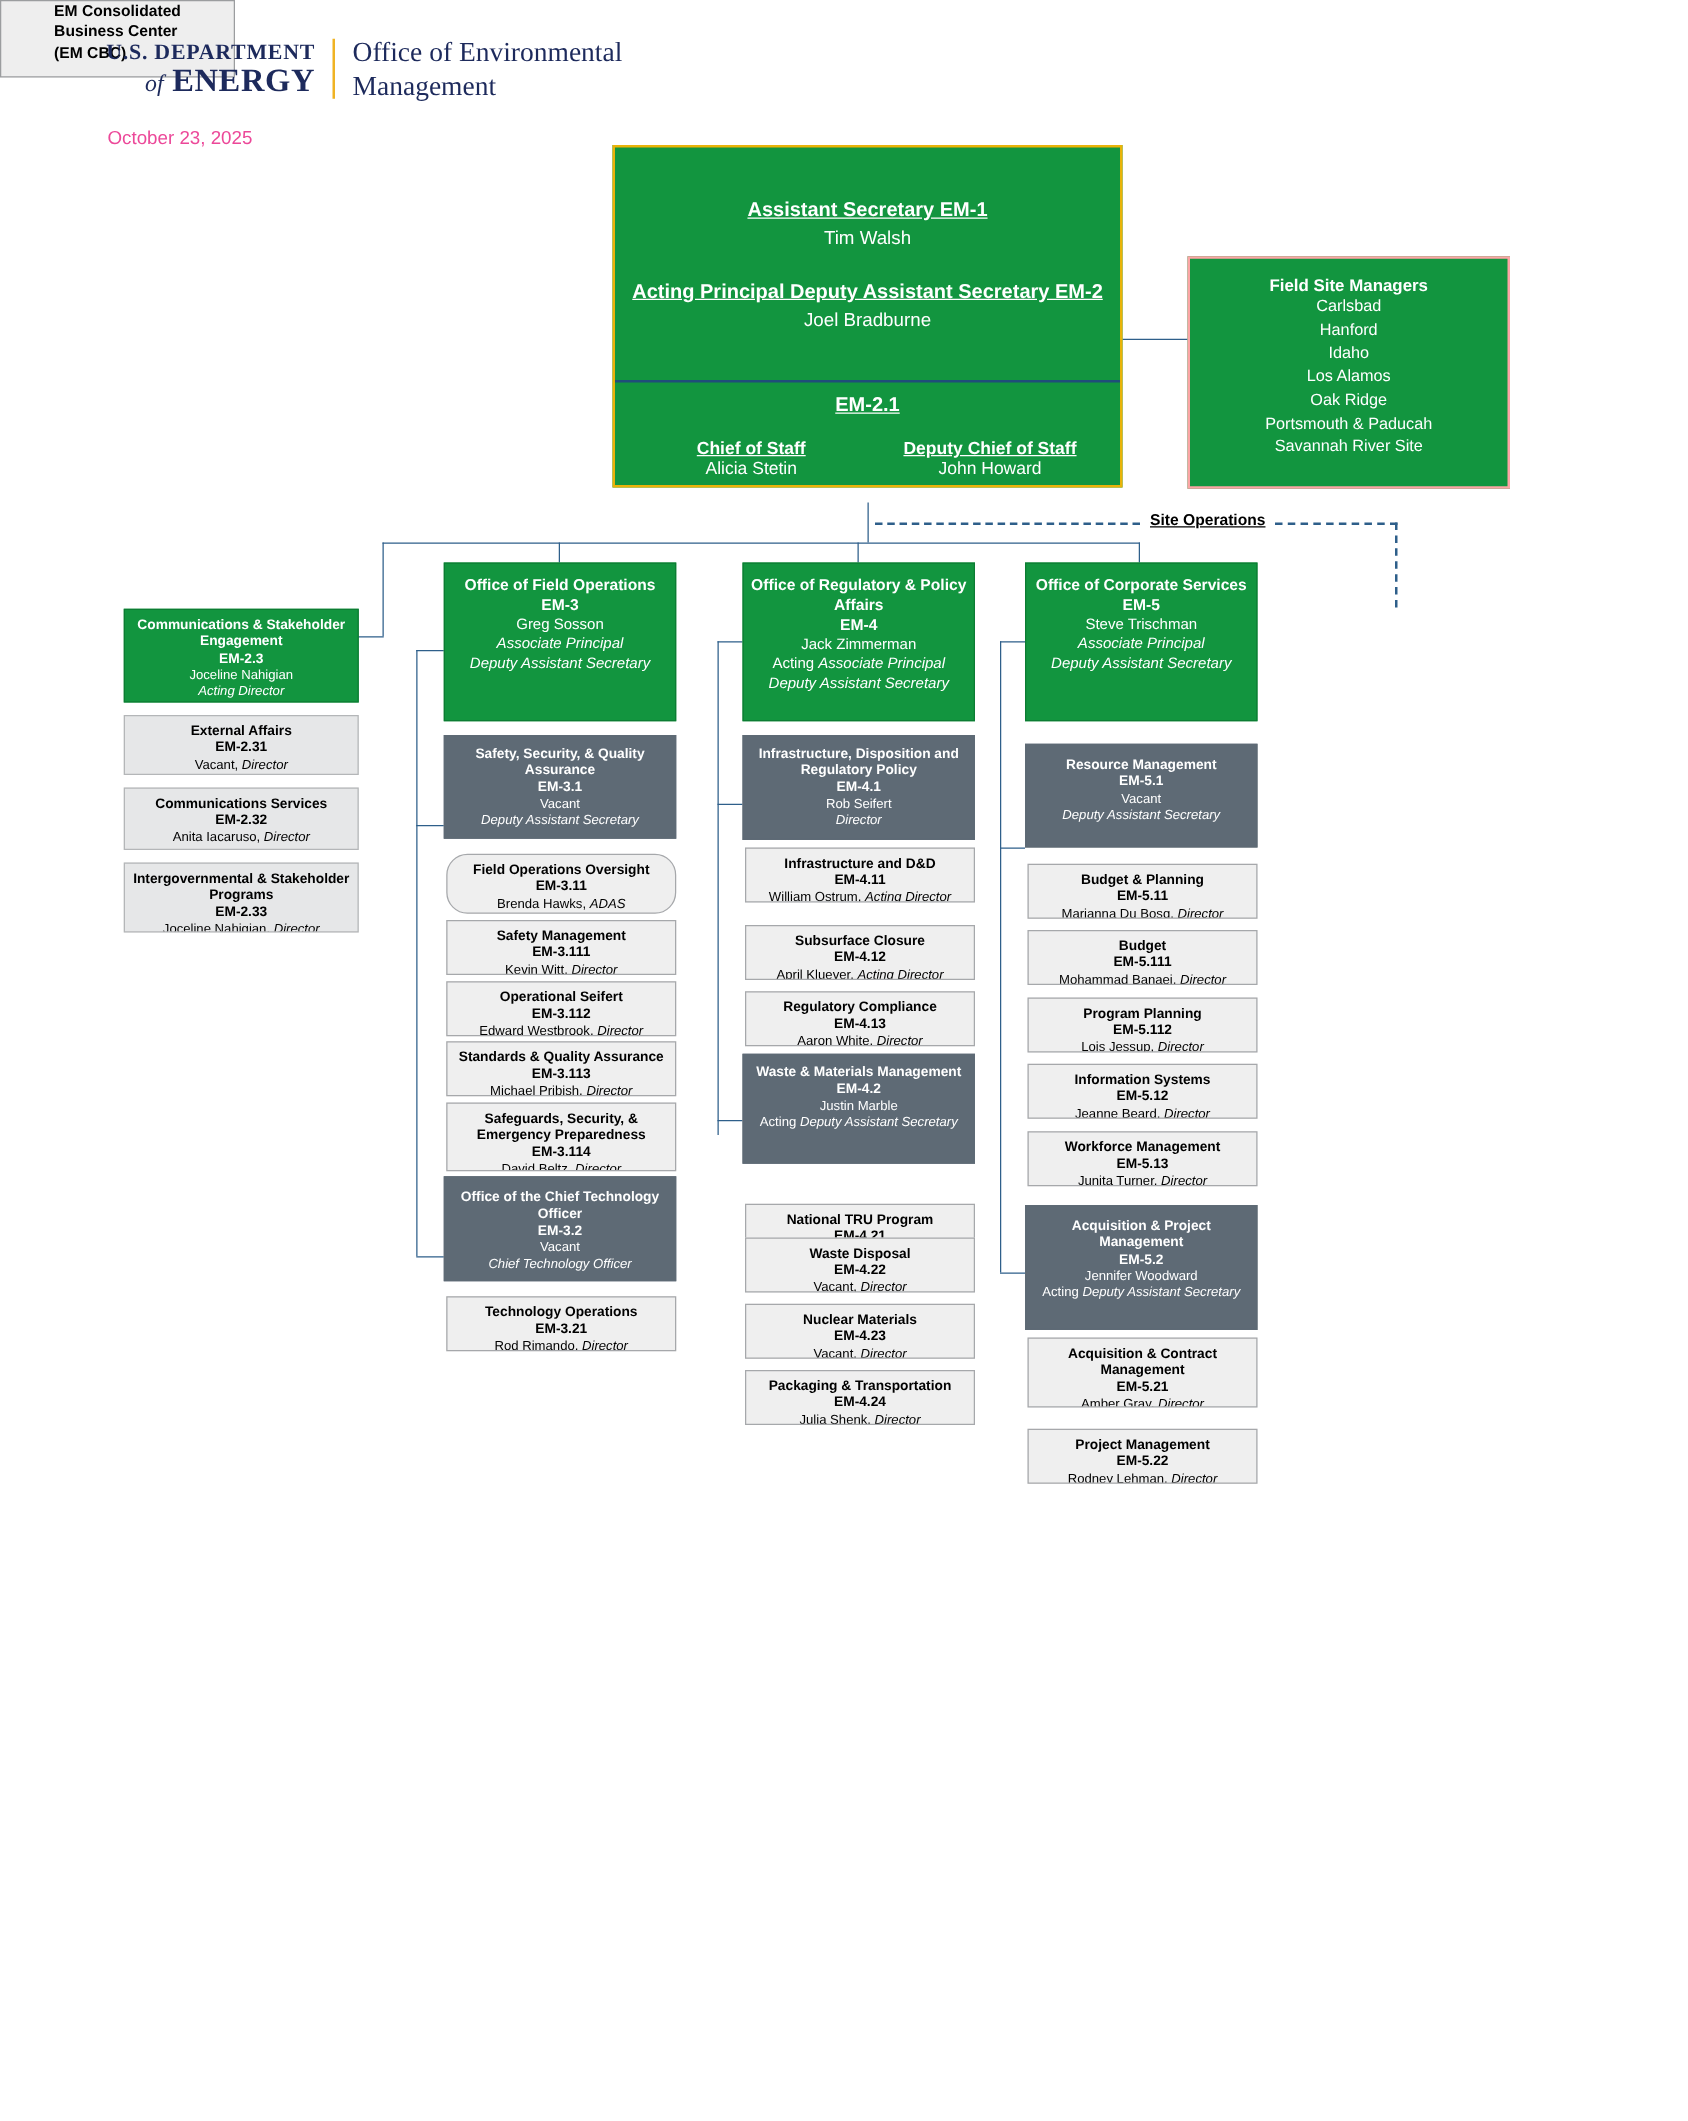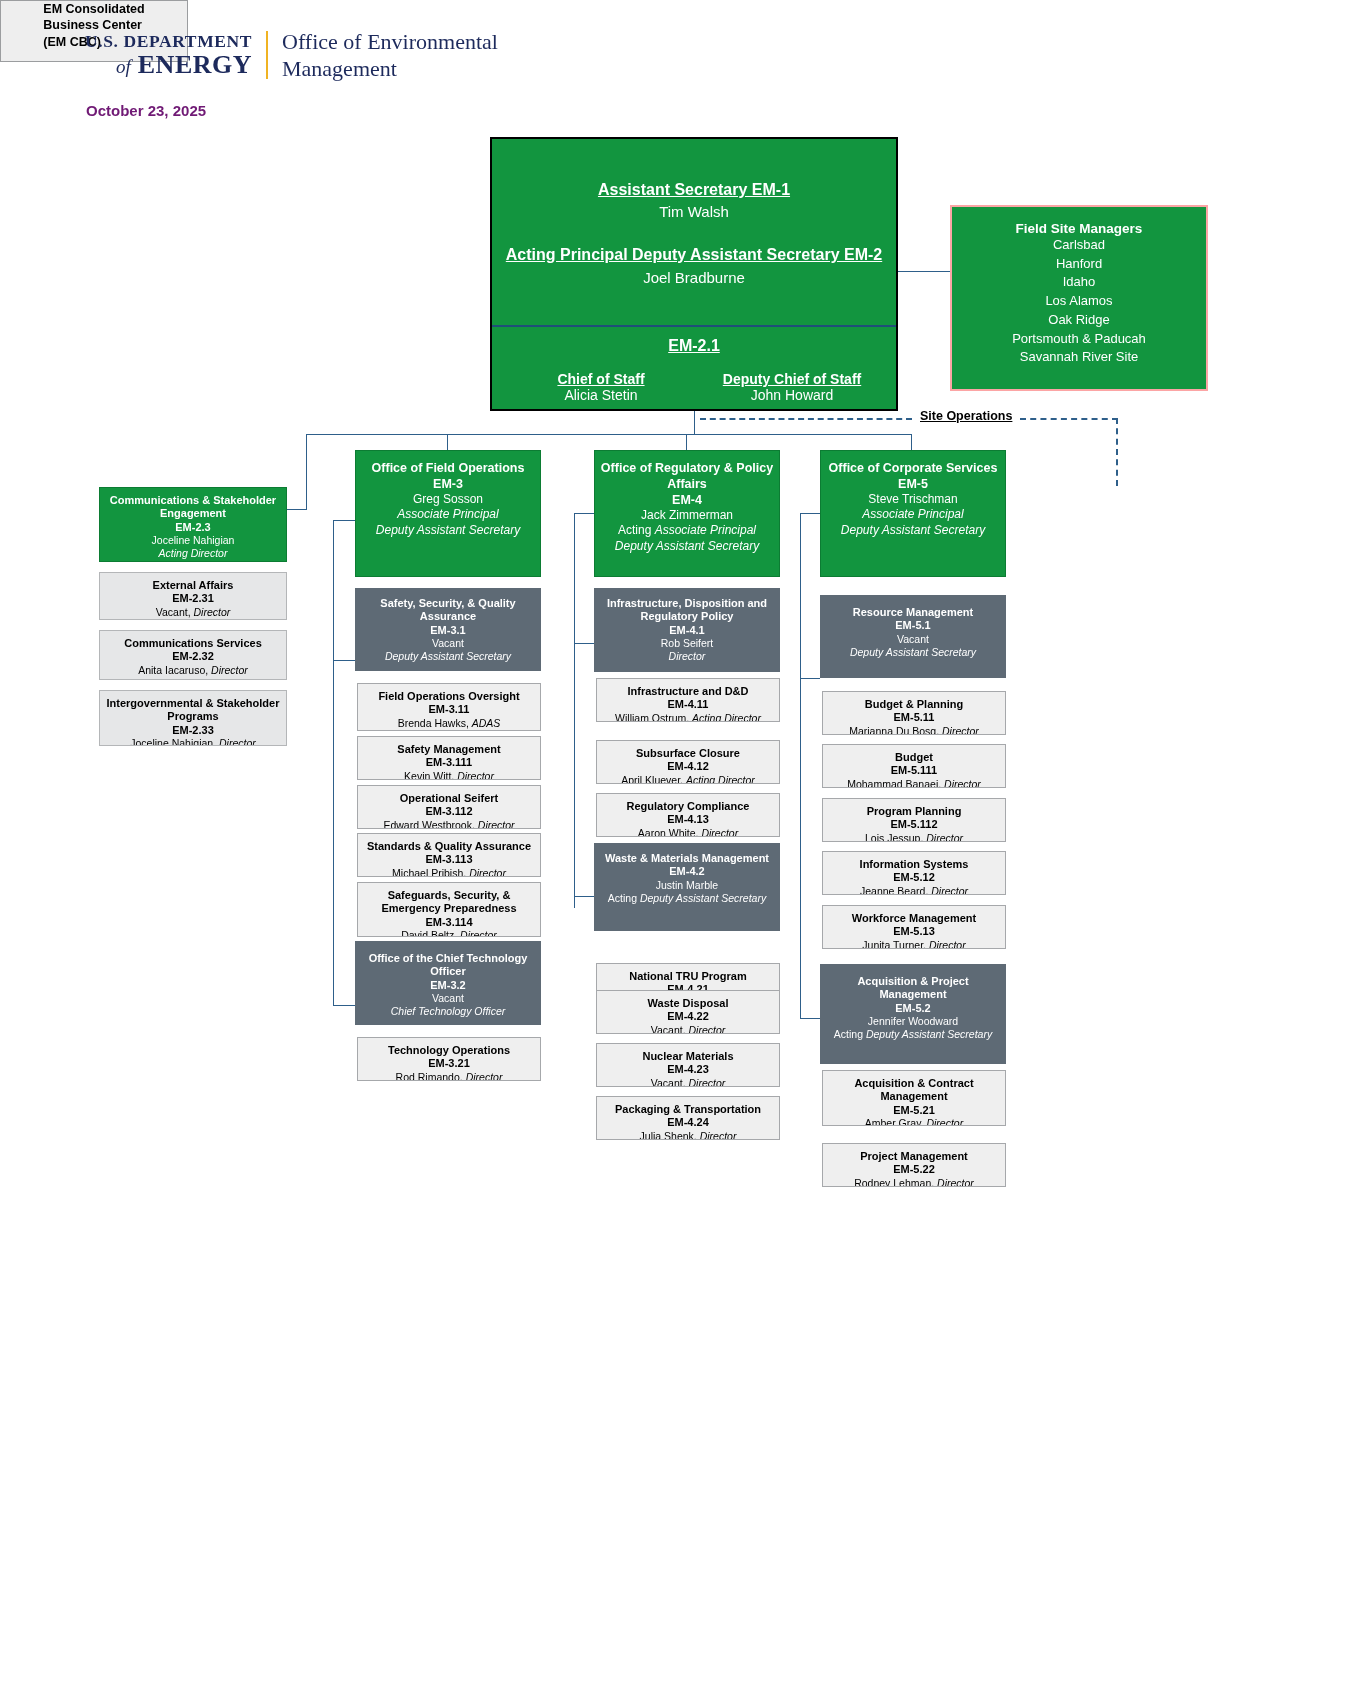--- a/index.html
+++ b/index.html
@@ -12,21 +12,21 @@
     color:#000;
   }
   
   #doe-header{position:absolute;left:85px;top:28px;display:flex;align-items:center;}
   #doe-mark{font-family:"Liberation Serif", serif;color:#1d2a5c;text-align:right;padding-right:14px;}
   #doe-mark .l1{font-size:17.5px;font-weight:bold;letter-spacing:.6px;line-height:1.12;}
   #doe-mark .l2{font-size:26px;font-weight:bold;letter-spacing:.5px;line-height:1.05;}
   #doe-mark .l2 em{font-size:19px;font-style:italic;font-weight:normal;letter-spacing:0;}
   #doe-rule{width:2px;height:48px;background:#f0b323;margin-right:14px;}
   #doe-office{font-family:"Liberation Serif", serif;color:#1d2a5c;font-size:22px;line-height:1.23;}
-  #doc-date{position:absolute;left:86px;top:102px;font-size:15px;font-weight:bold;color:#701a75;}
+  #doc-date{position:absolute;left:86px;top:102px;font-size:15px;font-weight:normal;color:#ec4899;}
 
   
   .box{position:absolute;box-sizing:border-box;text-align:center;overflow:hidden;}
   .box .ttl{font-weight:bold;}
   .box .code{font-weight:bold;}
   .box .nm{font-weight:normal;}
   .box .role{font-style:italic;}
 
   .green{background:#12953f;color:#ffffff;border:1px solid #0c7c33;}
   .slate{background:#5e6a75;color:#ffffff;border:1px solid #5e6a75;}
@@ -39,21 +39,21 @@
   .small .nm{font-size:10.5px;}
   .small .role{font-size:10.5px;}
 
   .mid{font-size:12px;line-height:1.28;}
   .mid .ttl{font-size:12.5px;}
   .mid .code{font-size:12.5px;}
   .mid .nm{font-size:12px;}
   .mid .role{font-size:12px;font-style:italic;}
 
   
-  #top-box{left:490px;top:137px;width:408px;height:274px;border:2px solid #000000;}
+  #top-box{left:490px;top:116px;width:408px;height:274px;border:2px solid #eab308;}
   #top-inner-top{position:absolute;left:0;top:0;width:100%;height:186px;}
   #top-divider{position:absolute;left:0;top:186px;width:100%;height:2px;background:#1f4e79;}
   #top-inner-bot{position:absolute;left:0;top:188px;width:100%;height:84px;}
   .u{text-decoration:underline;}
   #as-title{position:absolute;left:0;top:42px;width:100%;font-size:16px;font-weight:bold;}
   #as-name{position:absolute;left:0;top:64px;width:100%;font-size:15px;}
   #pdas-title{position:absolute;left:0;top:107px;width:100%;font-size:16px;font-weight:bold;}
   #pdas-name{position:absolute;left:0;top:130px;width:100%;font-size:15px;}
   #em21-code{position:absolute;left:0;top:10px;width:100%;font-size:16px;font-weight:bold;}
   #cos-col{position:absolute;left:14px;top:44px;width:190px;text-align:center;}
@@ -200,21 +200,21 @@
   <div class="nm">Greg Sosson</div>
   <div class="role">Associate Principal</div>
   <div class="role">Deputy Assistant Secretary</div>
 </div>
 <div class="box slate small pad" style="left:355px;top:588px;width:186px;height:83px;padding-top:8px;">
   <div class="ttl">Safety, Security, &amp; Quality Assurance</div>
   <div class="code">EM-3.1</div>
   <div class="nm">Vacant</div>
   <div class="role">Deputy Assistant Secretary</div>
 </div>
-<div class="box ltgrey small pad" style="left:357px;top:683px;width:184px;height:48px;">
+<div class="box ltgrey small pad" style="left:357px;top:683px;width:184px;height:48px;border-radius:17px;">
   <div class="ttl">Field Operations Oversight</div>
   <div class="code">EM-3.11</div>
   <div><span class="nm">Brenda Hawks, </span><span class="role">ADAS</span></div>
 </div>
 <div class="box ltgrey small pad" style="left:357px;top:736px;width:184px;height:44px;">
   <div class="ttl">Safety Management</div>
   <div class="code">EM-3.111</div>
   <div><span class="nm">Kevin Witt, </span><span class="role">Director</span></div>
 </div>
 <div class="box ltgrey small pad" style="left:357px;top:785px;width:184px;height:44px;">

